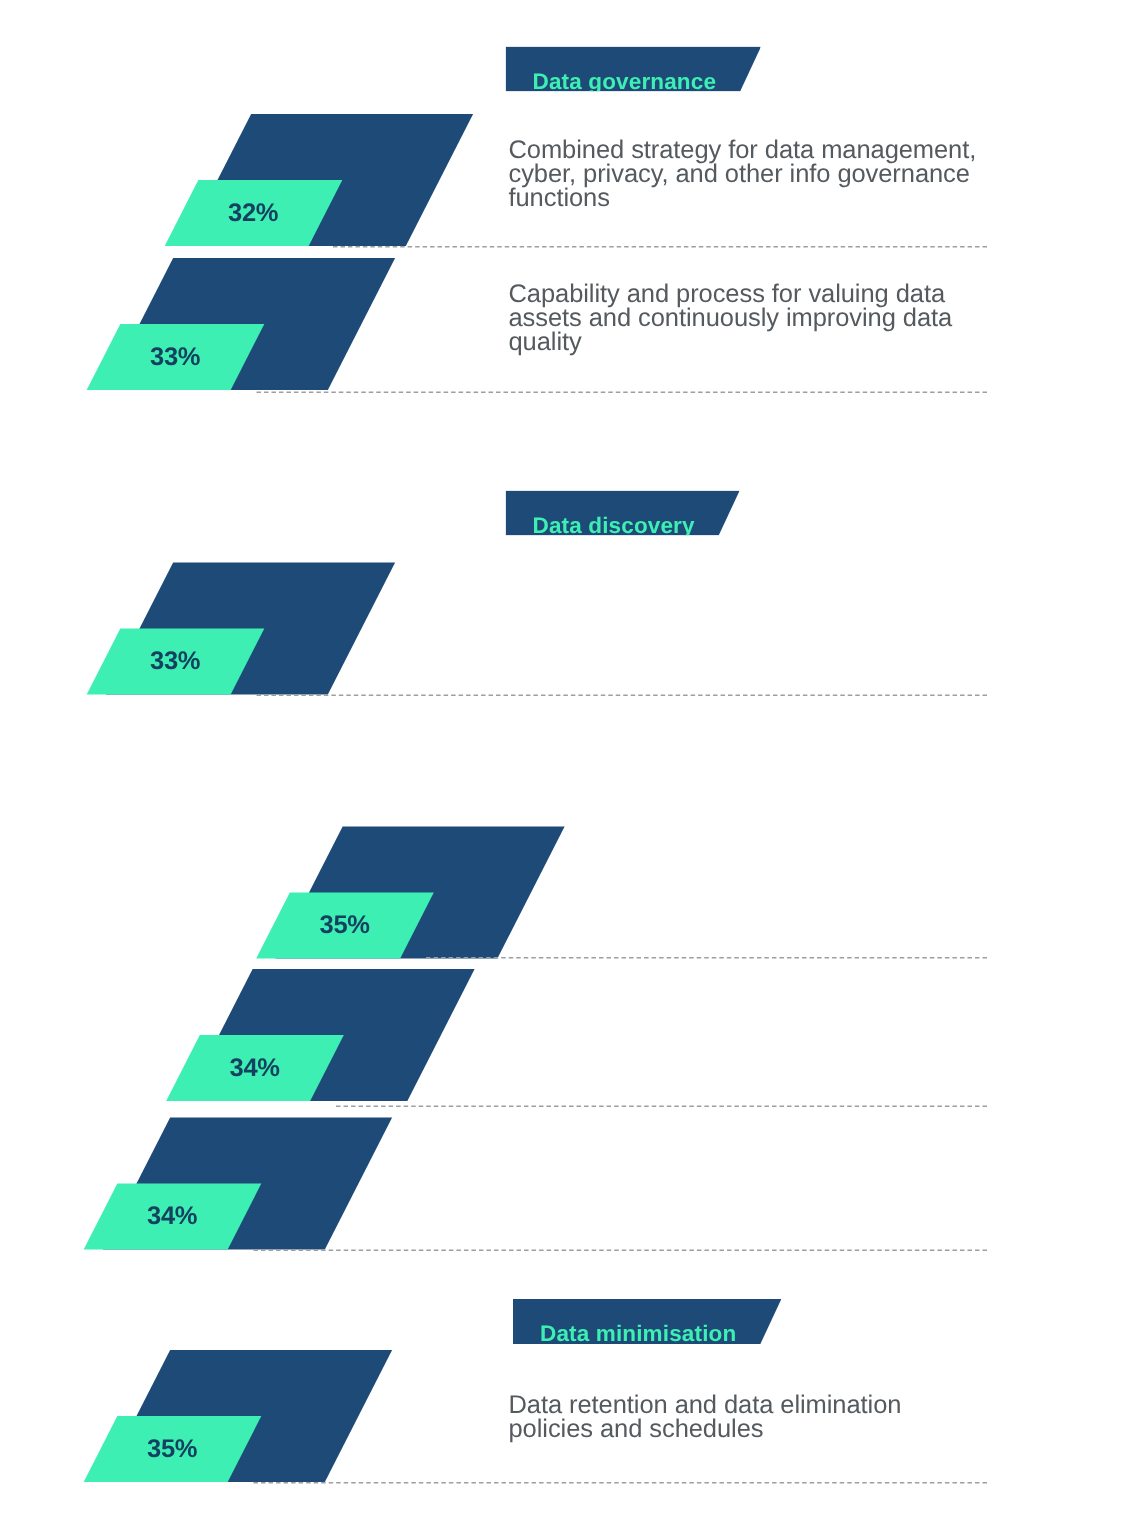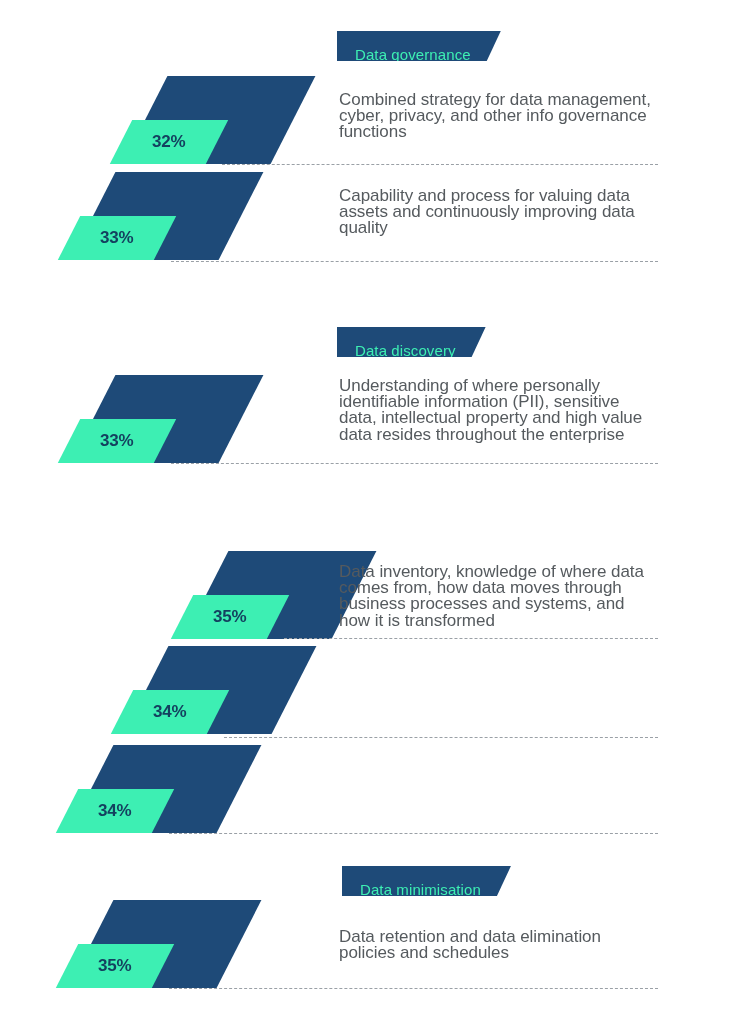--- a/index.html
+++ b/index.html
@@ -22,21 +22,21 @@
   
   .badge {
     position: absolute;
     height: 30px;
     display: flex;
     align-items: center;
     padding: 16px 30px 0 18px;
     background: #1E4A78;
     color: #3DEFB3;
     font-size: 15px;
-    font-weight: normal;
+    font-weight: bold;
     letter-spacing: 0.1px;
     white-space: nowrap;
     clip-path: polygon(0 0, 100% 0, calc(100% - 14px) 100%, 0 100%);
     text-align: center;
   }
 
   .bar-wrap {
     position: absolute;
     width: 148px;
     height: 88px;
@@ -121,31 +121,29 @@
   <div class="badge" style="left:337px; top:327px;">
     <span>Data discovery</span>
   </div>
 
   <div class="bar-wrap" style="left:93px; top:375px;">
     <div class="bar-navy"></div>
     <div class="bar-mint">
       <span class="bar-pct">33%</span>
     </div>
   </div>
-  <div class="desc" style="left:339px; top:378px;">Understanding of where personally identifiable information (PII), sensitive data, intellectual property and high value data resides throughout the enterprise</div>
   <div class="sep" style="left:171px; top:463px; width:487px;"></div>
 
 
   <div class="bar-wrap" style="left:206px; top:551px;">
     <div class="bar-navy"></div>
     <div class="bar-mint">
       <span class="bar-pct">35%</span>
     </div>
   </div>
-  <div class="desc" style="left:339px; top:564px;">Data inventory, knowledge of where data comes from, how data moves through business processes and systems, and how it is transformed</div>
   <div class="sep" style="left:284px; top:638px; width:374px;"></div>
 
   <div class="bar-wrap" style="left:146px; top:646px;">
     <div class="bar-navy"></div>
     <div class="bar-mint">
       <span class="bar-pct">34%</span>
     </div>
   </div>
   <div class="sep" style="left:224px; top:737px; width:434px;"></div>
 

